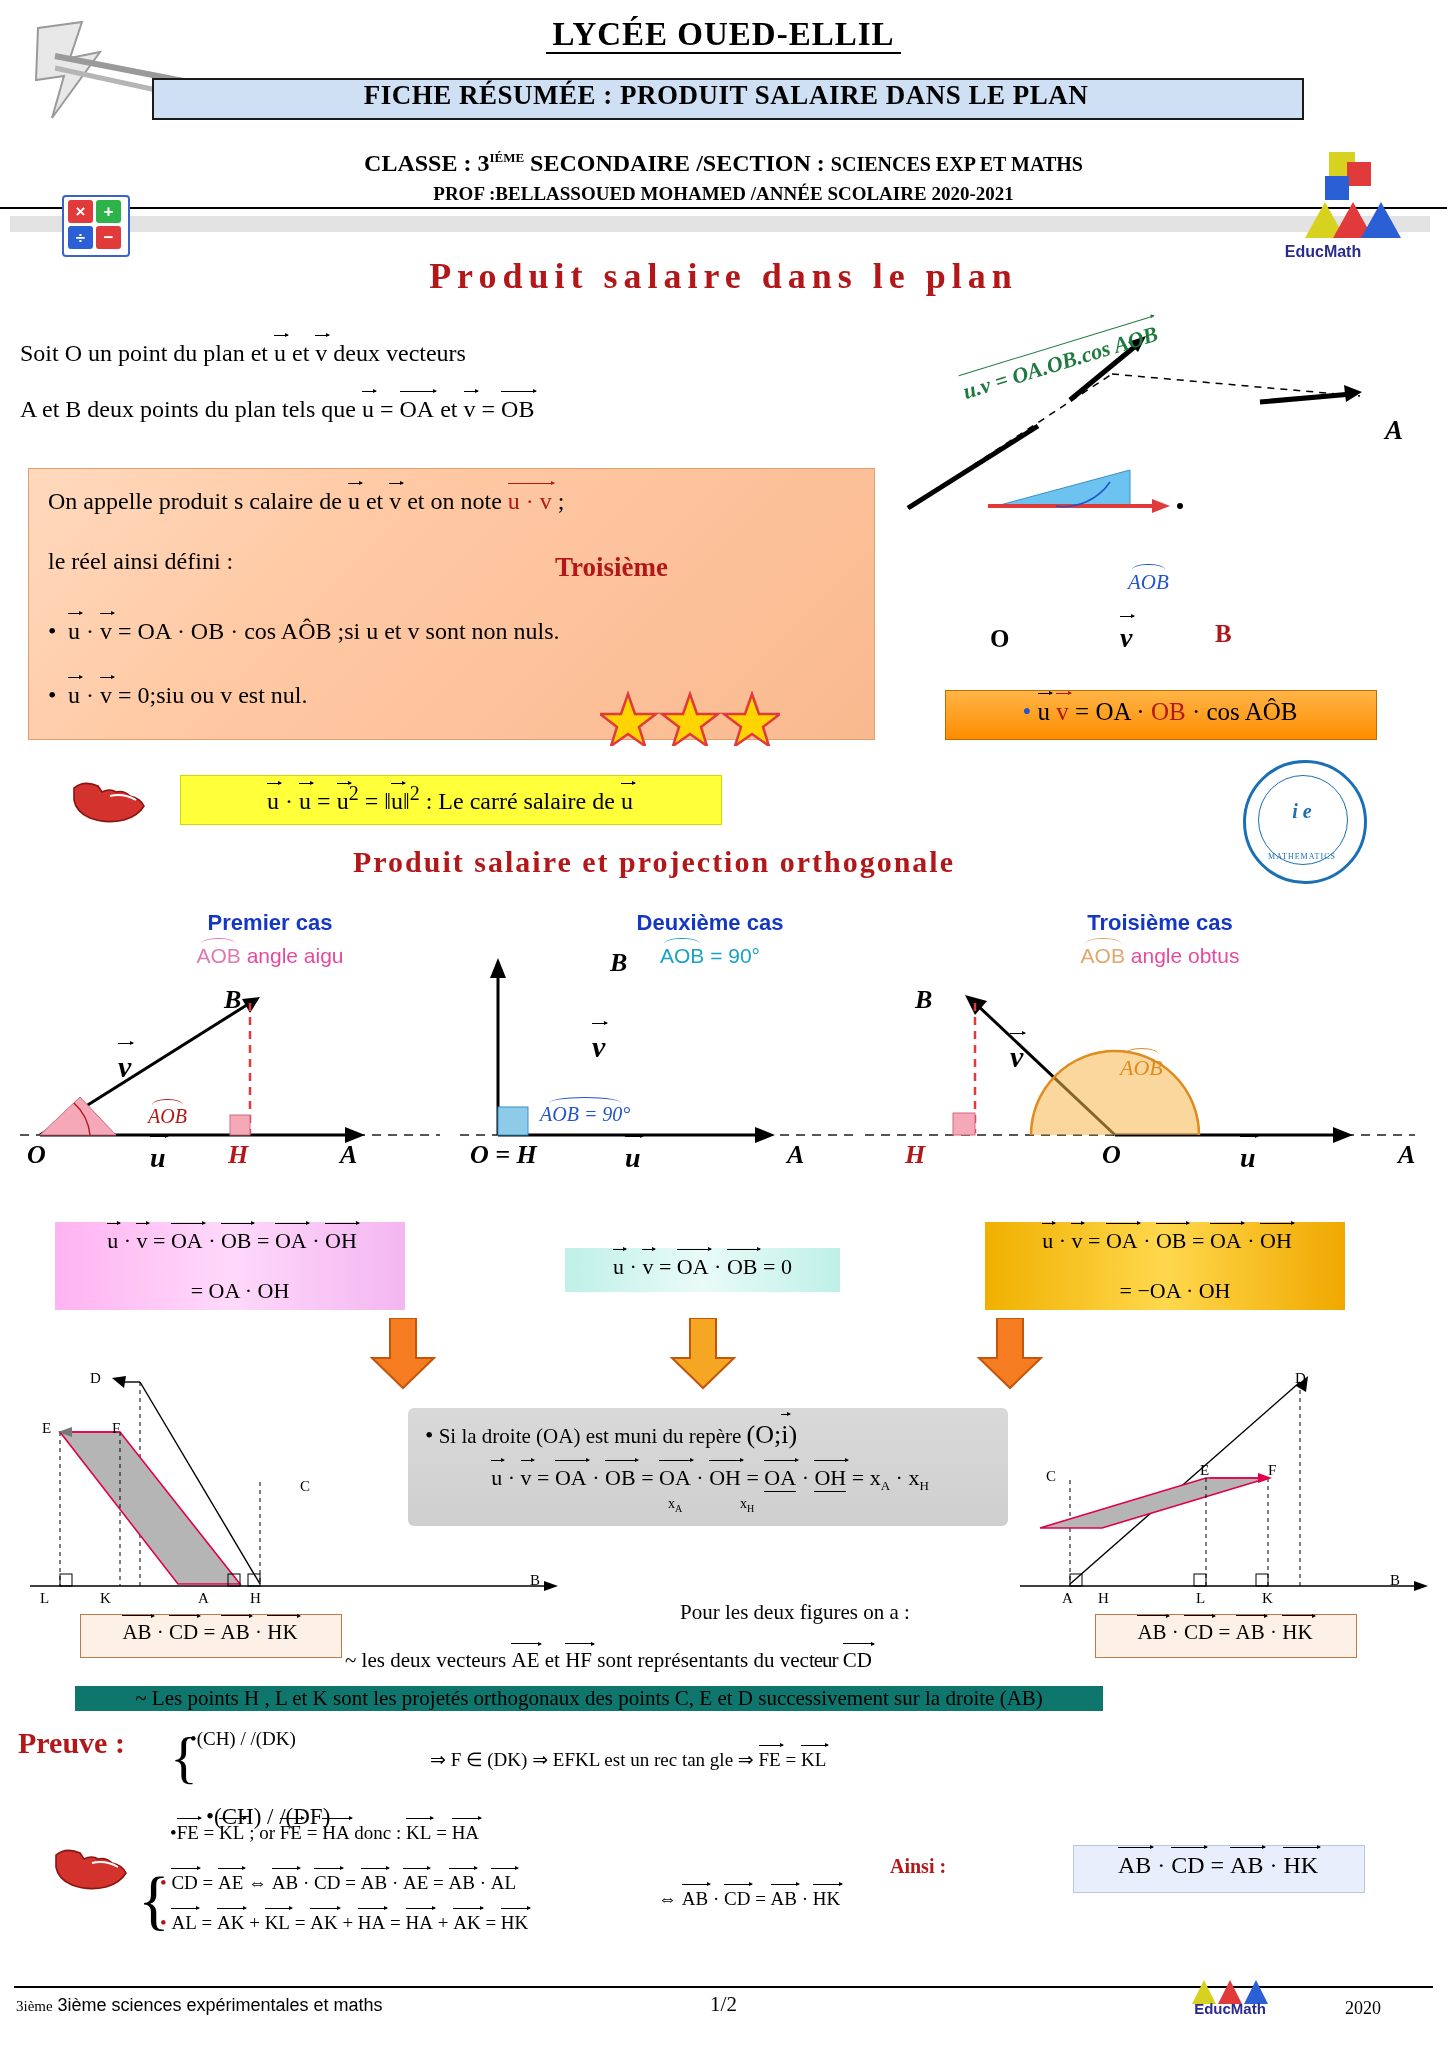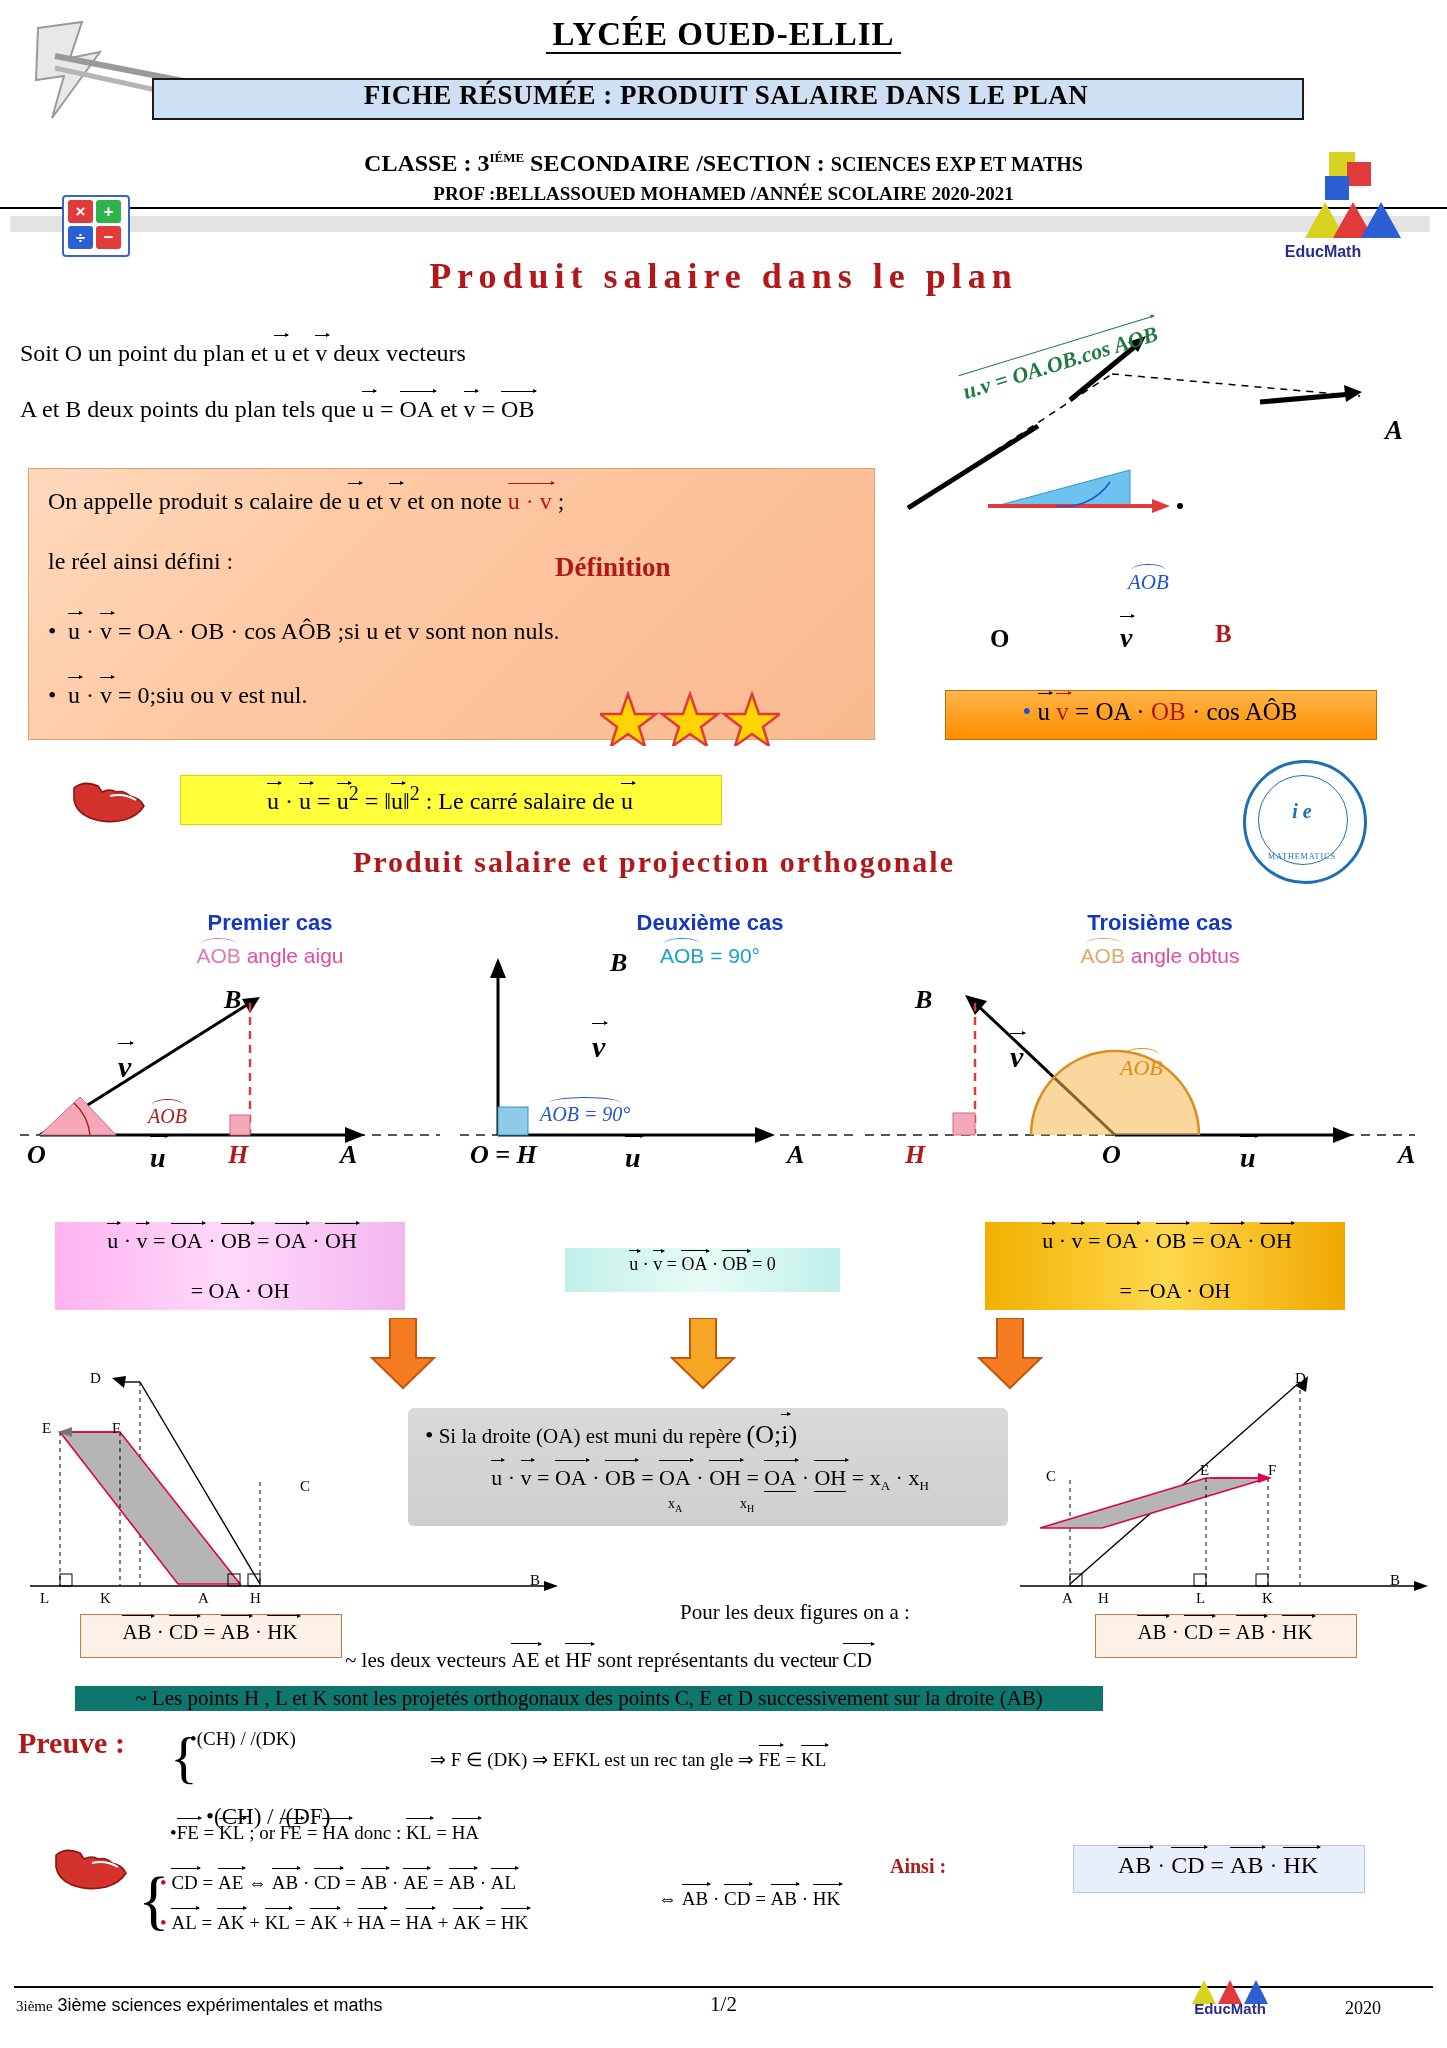--- a/index.html
+++ b/index.html
@@ -97,21 +97,21 @@
   #c2-s{left:560px;top:944px;width:300px;color:#1aa3c4;}
   #c3-t{left:1000px;top:910px;width:320px;}
   #c3-s{left:1000px;top:944px;width:320px;color:#e64aa0;}
   .lbl{position:absolute;font-weight:bold;font-style:italic;}
 
   
   #s1{left:55px;top:1222px;width:350px;height:88px;background:linear-gradient(90deg,#ffb3f0,#ffd9fb,#f3b6f0);}
   #s1a{left:62px;top:1228px;width:340px;font-size:22px;}
   #s1b{left:140px;top:1278px;width:200px;font-size:22px;}
   #s2{left:565px;top:1248px;width:275px;height:44px;background:linear-gradient(90deg,#bff0e8,#e9fbf7,#bff0e8);}
-  #s2a{left:570px;top:1254px;width:265px;font-size:18px;}
+  #s2a{left:570px;top:1254px;width:265px;font-size:22px;}
   #s3{left:985px;top:1222px;width:360px;height:88px;background:linear-gradient(90deg,#f0b000,#ffd84d,#f0a800);}
   #s3a{left:992px;top:1228px;width:350px;font-size:22px;}
   #s3b{left:1070px;top:1278px;width:210px;font-size:22px;}
 
   
   #repbox{left:408px;top:1408px;width:600px;height:118px;background:linear-gradient(180deg,#d9d9d9,#cfcfcf);border-radius:6px;}
   #rep-l1{left:425px;top:1420px;width:570px;font-size:21px;}
   #rep-l2{left:425px;top:1465px;width:570px;font-size:22px;}
 
   
@@ -187,21 +187,21 @@
 </div>
 <div class="abs" id="intro2">
   <span>A et B deux points du plan tels que  </span><span class="vec">u</span><span> = </span><span class="vec">OA</span><span>  et  </span><span class="vec">v</span><span> = </span><span class="vec">OB</span>
 </div>
 
 <div class="abs" id="defbox"></div>
 <div class="abs" id="def-l1">
   <span>On appelle produit s calaire de  </span><span class="vec">u</span><span> et  </span><span class="vec">v</span><span> et on note  </span><span class="vec" style="color:#b2181a">u · v</span><span> ;</span>
 </div>
 <div class="abs" id="def-l2">le réel ainsi défini :</div>
-<div class="abs" id="def-label">Définition</div>
+<div class="abs" id="def-label">Troisième</div>
 <div class="abs" id="def-b1">
   <span class="bul">•</span> <span class="vec">u</span> · <span class="vec">v</span><span> = OA · OB · cos AÔB  ;si  u  et  v  sont non nuls.</span>
 </div>
 <div class="abs" id="def-b2">
   <span class="bul">•</span> <span class="vec">u</span> · <span class="vec">v</span><span> = 0;siu  ou  v  est nul.</span>
 </div>
 <svg class="abs" id="stars" width="180" height="56" viewBox="0 0 180 56">
   <g fill="#ffd400" stroke="#e03a3a" stroke-width="2.5">
     <polygon points="28,4 35,24 56,24 39,37 45,56 28,44 11,56 17,37 0,24 21,24"></polygon>
     <polygon points="90,4 97,24 118,24 101,37 107,56 90,44 73,56 79,37 62,24 83,24"></polygon>

